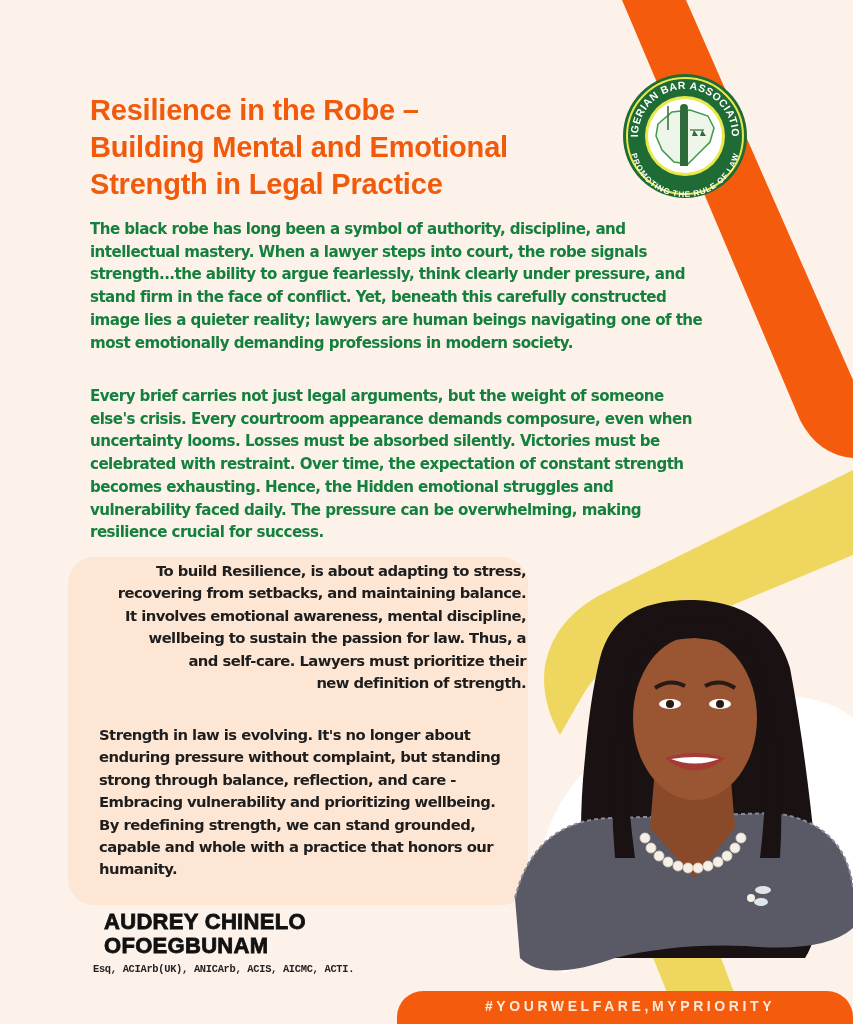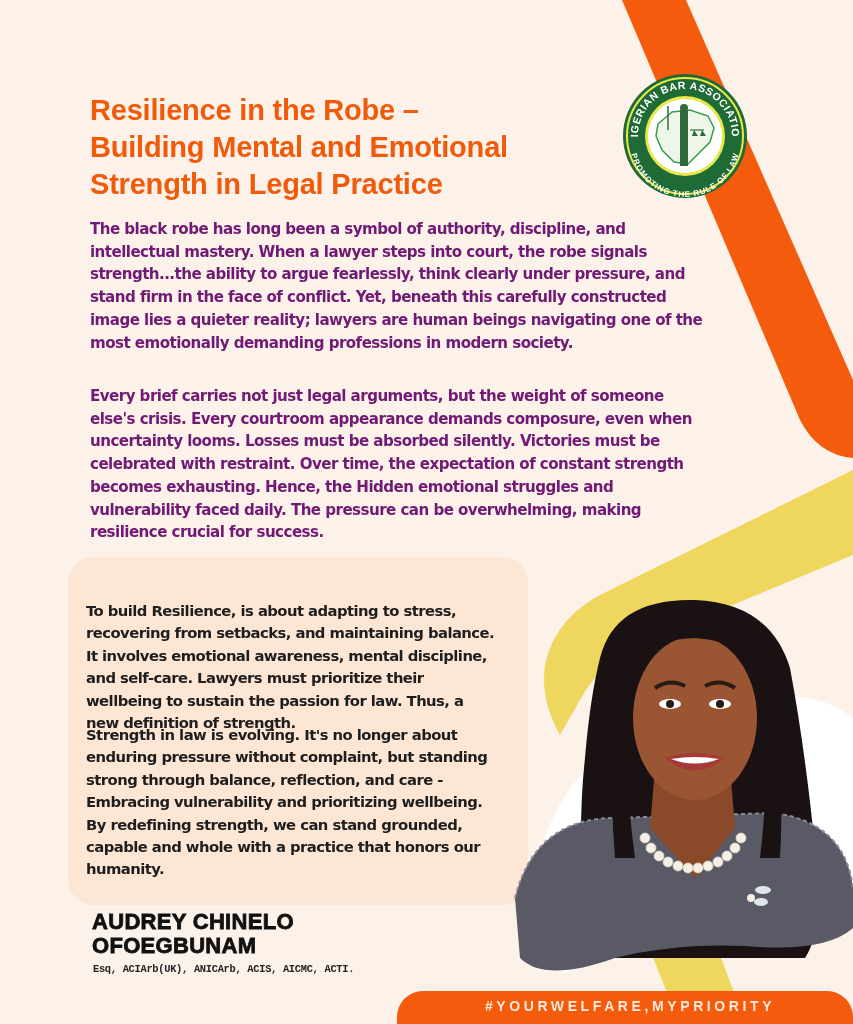--- a/index.html
+++ b/index.html
@@ -23,52 +23,52 @@
 
   .logo {
     position: absolute; left: 610px; top: 72px; width: 150px; height: 128px;
   }
 
   .para {
     position: absolute; left: 90px; width: 640px;
     font-family: "DejaVu Sans", sans-serif;
     font-weight: bold; font-size: 15.1px; line-height: 22.7px;
     letter-spacing: -0.55px;
-    color: #701a75;
+    color: #15803d;
   }
   .para span { display: block; white-space: nowrap; }
   .p1 { top: 218px; }
   .p2 { top: 385px; }
 
   .card {
     position: absolute; left: 68px; top: 557px; width: 460px; height: 348px;
     background: #fde6d4;
     border-radius: 26px;
   }
   .card-text {
     position: absolute; left: 86px; width: 440px;
     font-family: "DejaVu Sans", sans-serif;
     font-weight: bold; font-size: 14.8px; line-height: 22.4px;
     letter-spacing: -0.55px;
     color: #1e1e1e;
   }
   .card-text span { display: block; white-space: nowrap; }
-  .c1 { top: 600px; }
-  .c2 { top: 724px; }
+  .c1 { top: 560px; text-align: right; }
+  .c2 { top: 724px; margin-left: 13px; }
 
   .photo { position: absolute; left: 505px; top: 598px; width: 348px; height: 380px; }
 
   .author-name {
     position: absolute; left: 92px; top: 910px;
     font-family: "Liberation Sans", sans-serif;
     font-weight: 900; font-size: 22px; line-height: 24px;
     color: #111; letter-spacing: 0.3px;
     -webkit-text-stroke: 0.8px #111;
   }
-  .author-name span { display: block; white-space: nowrap; }
+  .author-name span { display: block; white-space: nowrap; margin-left: 12px; }
   .author-creds {
     position: absolute; left: 93px; top: 963px;
     font-family: Liberation Mono, monospace;
     font-weight: bold; font-size: 10.4px; letter-spacing: -0.3px;
     color: #222; white-space: nowrap;
   }
 
   .footer-pill {
     position: absolute; left: 397px; top: 991px; width: 456px; height: 40px;
     background: #f45b0c;
@@ -142,22 +142,22 @@
   <span>becomes exhausting. Hence, the Hidden emotional struggles and</span>
   <span>vulnerability faced daily. The pressure can be overwhelming, making</span>
   <span>resilience crucial for success.</span>
 </div>
 
 <div class="card"></div>
 <div class="card-text c1">
   <span>To build Resilience, is about adapting to stress,</span>
   <span>recovering from setbacks, and maintaining balance.</span>
   <span>It involves emotional awareness, mental discipline,</span>
+  <span>wellbeing to sustain the passion for law. Thus, a</span>
   <span>and self-care. Lawyers must prioritize their</span>
-  <span>wellbeing to sustain the passion for law. Thus, a</span>
   <span>new definition of strength.</span>
 </div>
 <div class="card-text c2">
   <span>Strength in law is evolving. It's no longer about</span>
   <span>enduring pressure without complaint, but standing</span>
   <span>strong through balance, reflection, and care -</span>
   <span>Embracing vulnerability and prioritizing wellbeing.</span>
   <span>By redefining strength, we can stand grounded,</span>
   <span>capable and whole with a practice that honors our</span>
   <span>humanity.</span>

